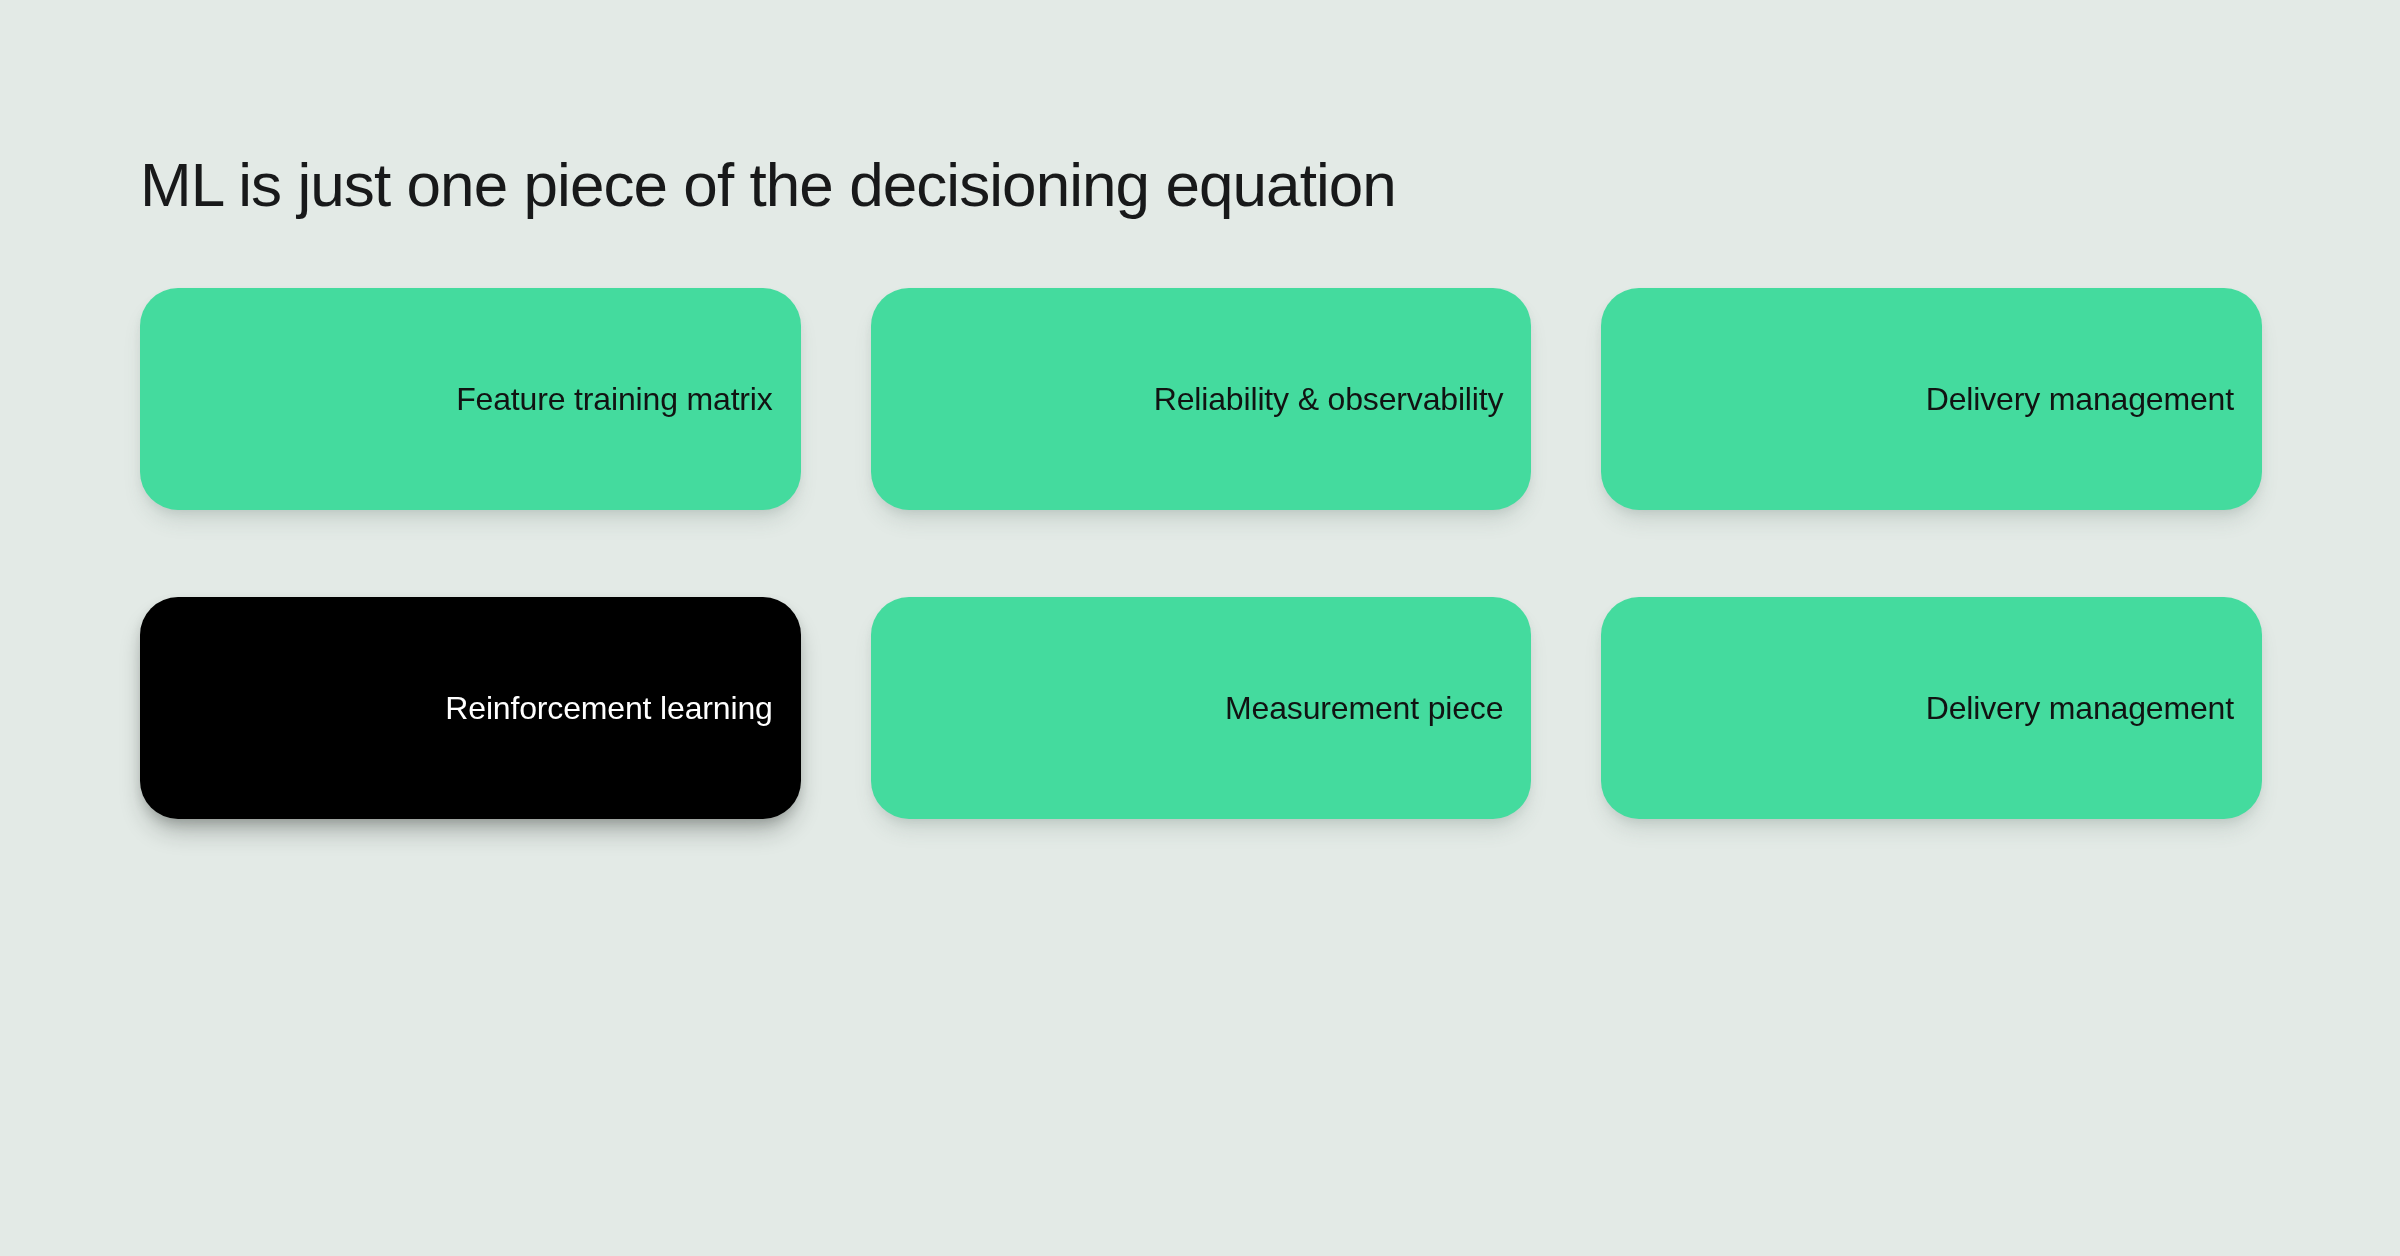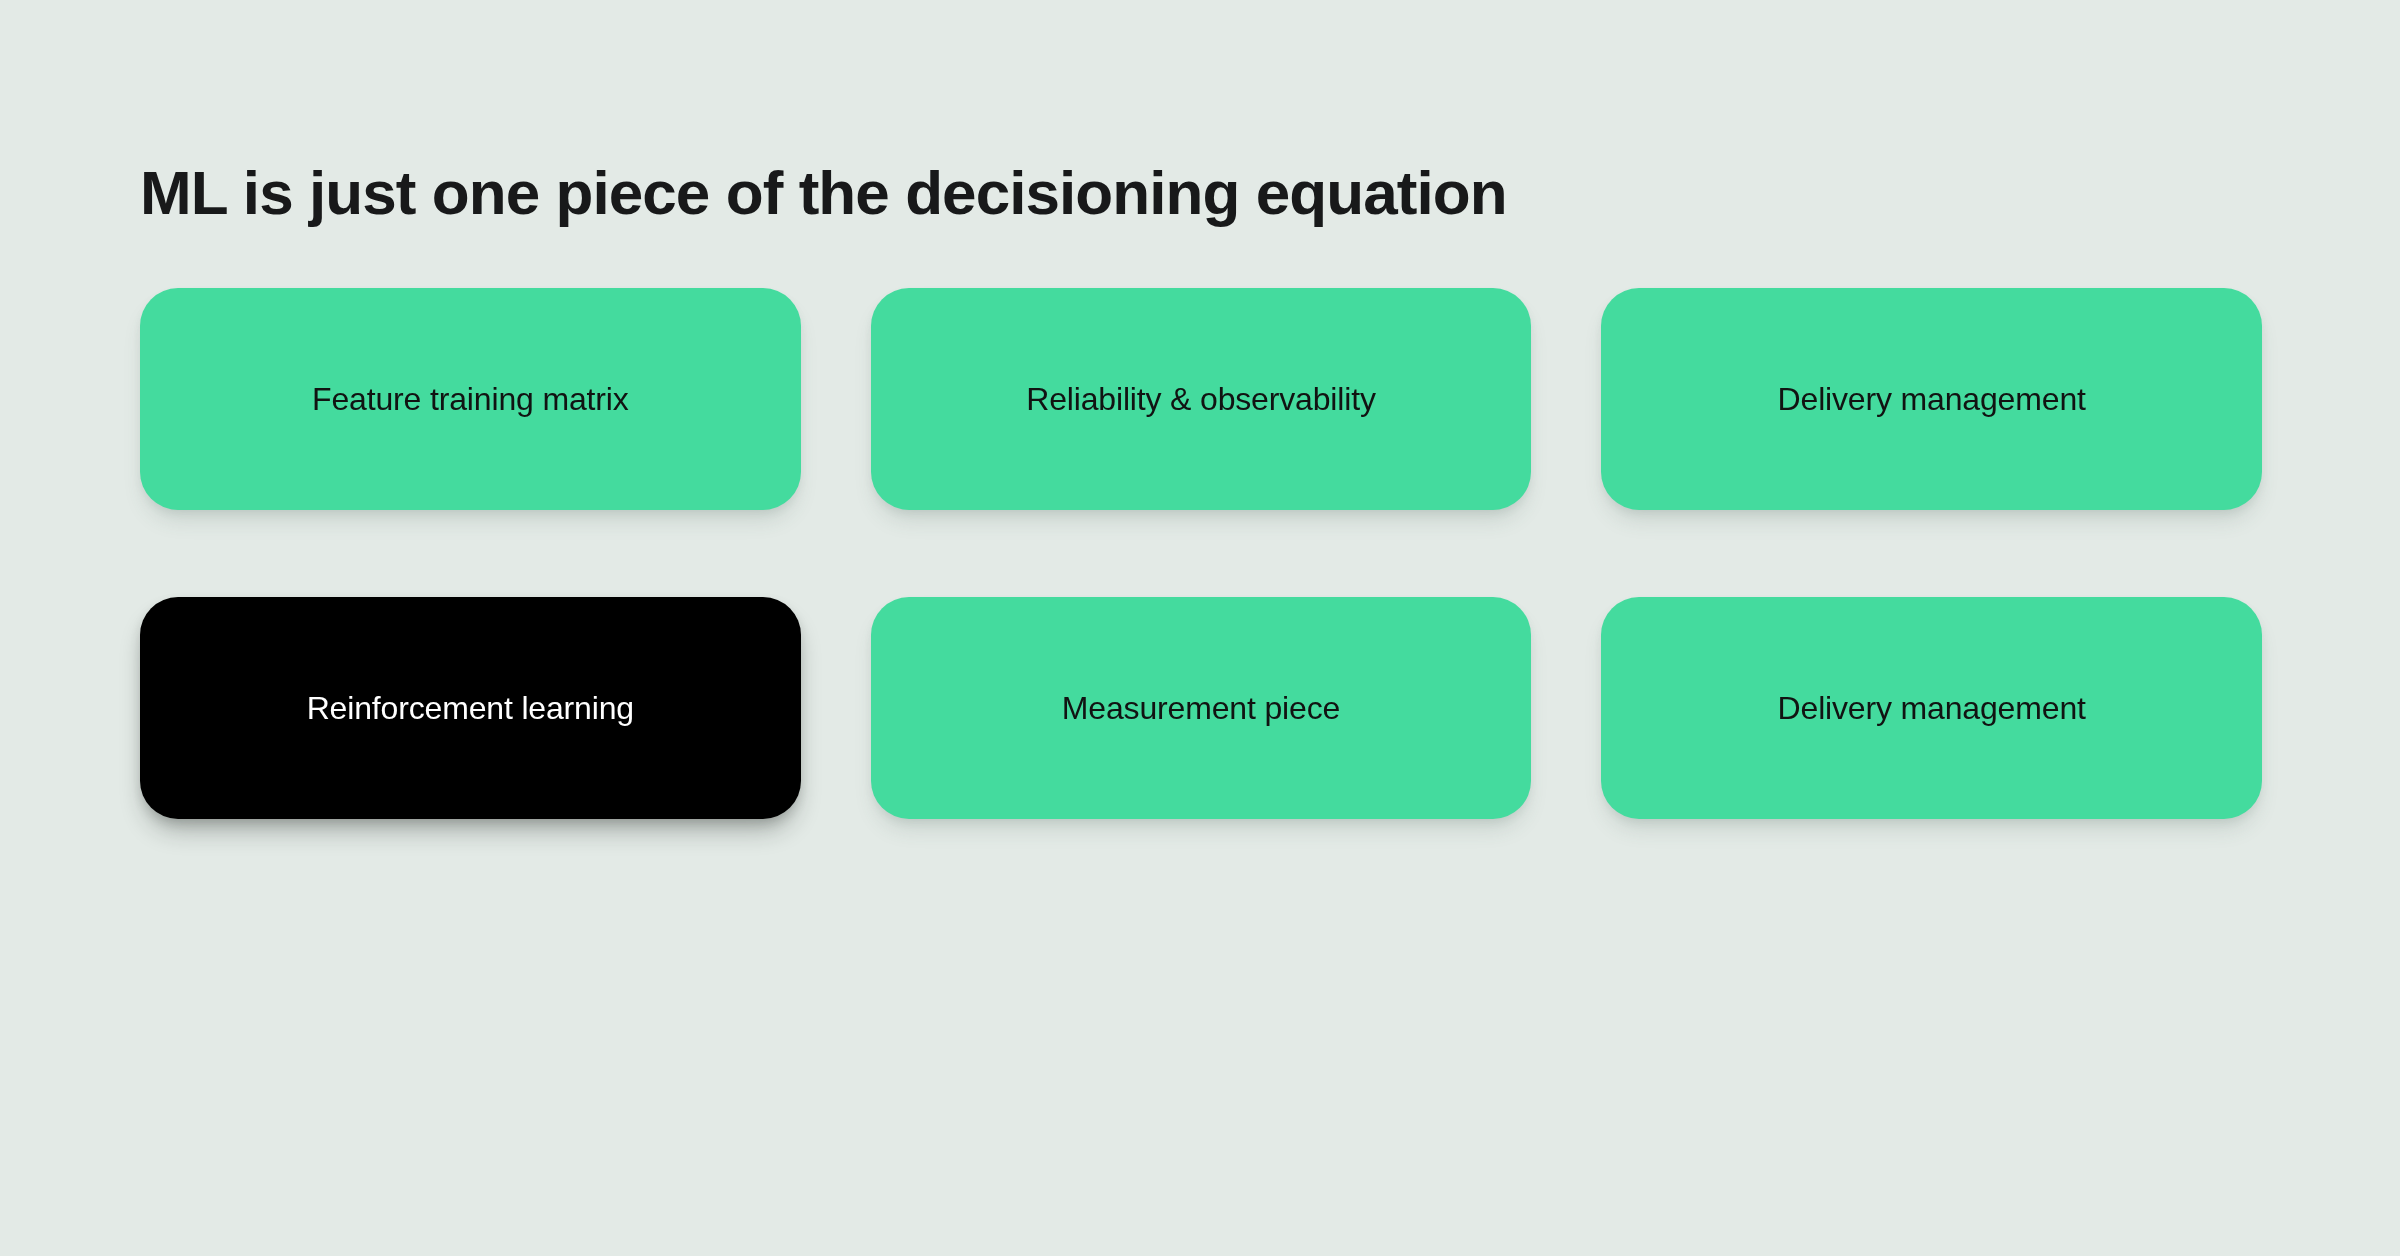--- a/index.html
+++ b/index.html
@@ -21,24 +21,24 @@
     position: relative;
     width: 2400px;
     height: 1256px;
     background: #e3eae6;
     box-sizing: border-box;
   }
 
   .slide-title {
     position: absolute;
     left: 140px;
-    top: 118px;
+    top: 110px;
     font-size: 62px;
     line-height: 1.08;
-    font-weight: 700;
+    font-weight: 400;
     letter-spacing: -0.015em;
     color: #18191a;
     white-space: nowrap;
   }
 
   .card-grid {
     position: absolute;
     left: 140px;
     top: 288px;
     width: 2122px;
@@ -46,21 +46,21 @@
     grid-template-columns: repeat(3, 1fr);
     grid-auto-rows: 222px;
     column-gap: 70px;
     row-gap: 87px;
   }
 
   .card {
     position: relative;
     display: flex;
     align-items: center;
-    justify-content: center;
+    justify-content: flex-end;
     border-radius: 38px;
     background: #44db9e;
     box-shadow: 0 14px 22px -6px rgba(60, 86, 75, 0.18),
                 0 4px 10px -2px rgba(60, 86, 75, 0.10);
     box-sizing: border-box;
     padding: 0 28px;
     text-align: center;
     cursor: pointer;
     user-select: none;
   }

